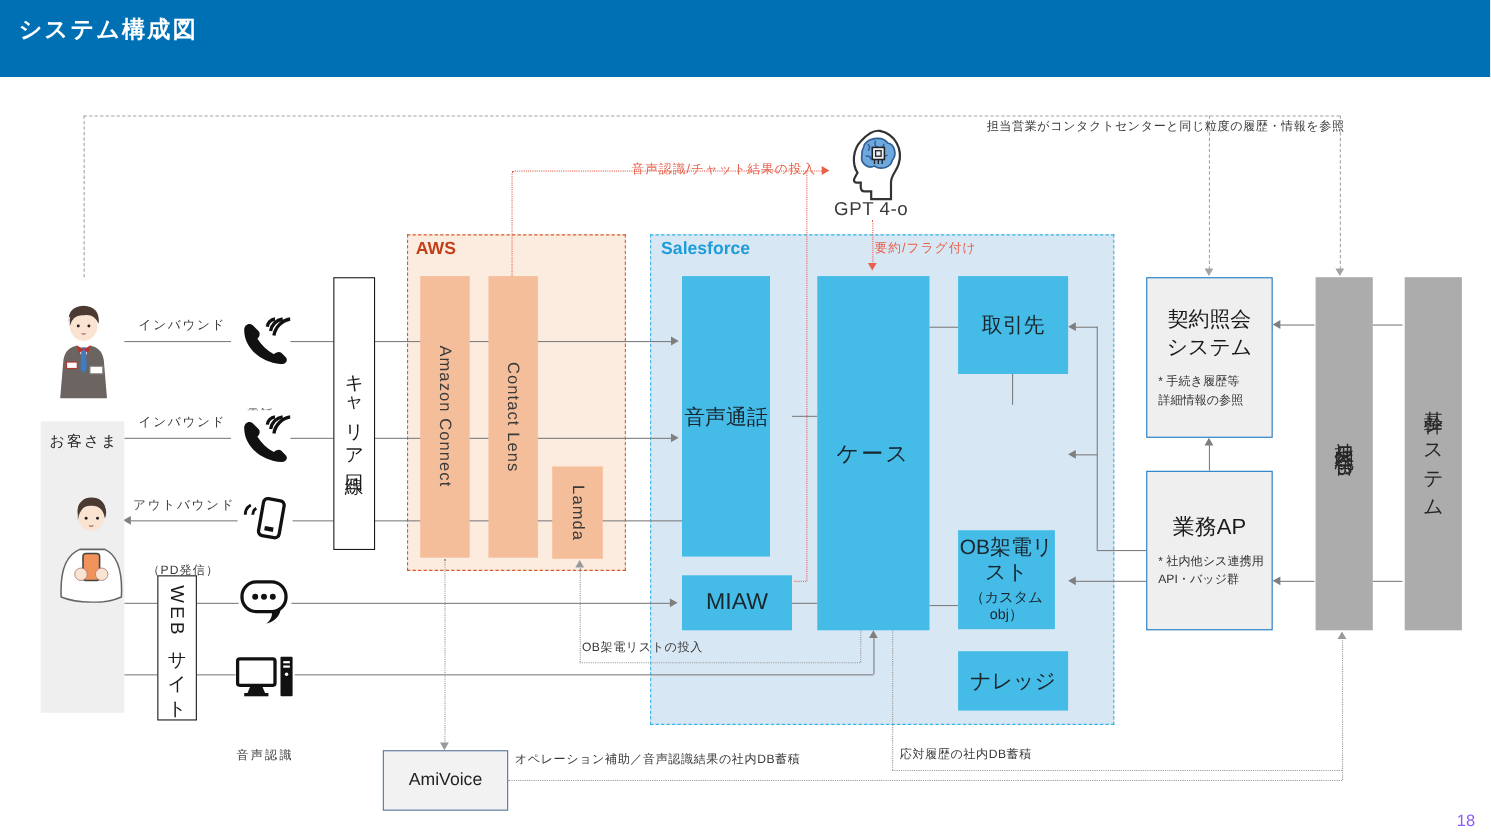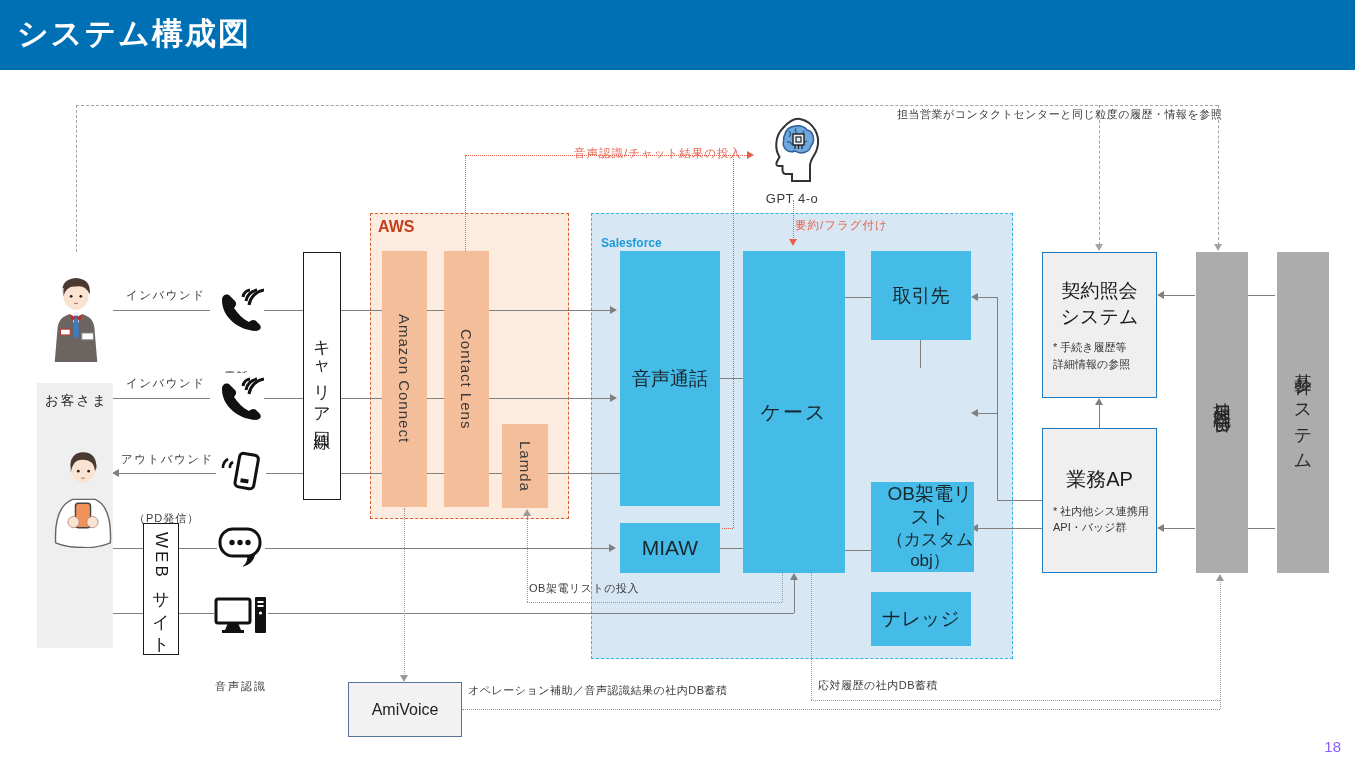--- a/index.html
+++ b/index.html
@@ -1,26 +1,26 @@
 <!DOCTYPE html>
 <html><head>
 <meta charset="utf-8">
 <style>
   html,body{margin:0;padding:0;background:#fff;}
   .canvas{position:relative;width:1355px;height:762px;background:#fff;overflow:hidden;
           font-family:"Liberation Sans","DejaVu Sans",sans-serif;color:#222;}
   .abs{position:absolute;}
   
   .hdr{position:absolute;left:0;top:0;width:1355px;height:70px;background:#0070B5;}
-  .hdr-title{position:absolute;left:17px;top:13px;font-size:31px;font-weight:700;color:#fff;letter-spacing:2px;}
+  .hdr-title{position:absolute;left:17px;top:13px;font-size:21px;font-weight:700;color:#fff;letter-spacing:2px;}
   
   .aws-wrap{position:absolute;left:370px;top:213px;width:199px;height:306px;background:#FCECE0;border:1.5px dashed #D65C2B;box-sizing:border-box;}
   .sf-wrap{position:absolute;left:591px;top:213px;width:422px;height:446px;background:#D8E7F4;border:1.5px dashed #35B4E8;box-sizing:border-box;}
   .aws-title{position:absolute;left:378px;top:218px;font-size:16px;font-weight:700;color:#C23F1B;}
-  .sf-title{position:absolute;left:601px;top:236px;font-size:12px;font-weight:700;color:#1E9CD8;}
+  .sf-title{position:absolute;left:601px;top:218px;font-size:16px;font-weight:700;color:#1E9CD8;}
   
   .hl{position:absolute;height:0;border-top:1.4px solid #7f7f7f;}
   .vl{position:absolute;width:0;border-left:1.4px solid #7f7f7f;}
   .hdot{position:absolute;height:0;border-top:1.6px dotted #999;}
   .vdot{position:absolute;width:0;border-left:1.6px dotted #999;}
   .hdash{position:absolute;height:0;border-top:1px dashed #a3a3a3;}
   .vdash{position:absolute;width:0;border-left:1px dashed #a3a3a3;}
   .hred{position:absolute;height:0;border-top:1.6px dotted #E8604C;}
   .vred{position:absolute;width:0;border-left:1.6px dotted #E8604C;}
   
@@ -220,40 +220,40 @@
 
   <div class="vbox" style="left:303px;top:252px;width:38px;height:248px;">キャリア回線</div>
   <div class="vbox" style="left:143px;top:523px;width:36px;height:132px;">WEBサイト</div>
 
   <div class="aws-title">AWS</div>
   <div class="aws-item" style="left:382px;top:251px;width:45px;height:256px;">Amazon Connect</div>
   <div class="aws-item" style="left:444px;top:251px;width:45px;height:256px;">Contact Lens</div>
   <div class="aws-item" style="left:502px;top:424px;width:46px;height:84px;">Lamda</div>
 
   <div class="sf-title">Salesforce</div>
-  <div class="sf-item" style="left:620px;top:251px;width:100px;height:255px;">音声通話</div>
+  <div class="sf-item" style="left:620px;top:251px;width:80px;height:255px;">音声通話</div>
   <div class="sf-item" style="left:620px;top:523px;width:100px;height:50px;font-size:21px;">MIAW</div>
   <div class="sf-item" style="left:743px;top:251px;width:102px;height:322px;font-size:20px;letter-spacing:2px;">ケース</div>
   <div class="sf-item" style="left:871px;top:251px;width:100px;height:89px;">取引先</div>
-  <div class="sf-item" style="left:871px;top:482px;width:88px;height:90px;flex-direction:column;line-height:1.2;padding-left:15px;">
+  <div class="sf-item" style="left:871px;top:482px;width:88px;height:90px;flex-direction:column;line-height:1.2;">
     <div style="white-space:pre-line;">OB架電リ
 スト</div>
-    <div style="font-size:17px;margin-top:2px;">（カスタムobj）</div>
+    <div style="font-size:13px;margin-top:2px;">（カスタムobj）</div>
   </div>
   <div class="sf-item" style="left:871px;top:592px;width:100px;height:54px;">ナレッジ</div>
 
   <svg class="abs" style="left:760px;top:116px;" width="62" height="68" viewBox="0 0 62 68">
     <path d="M40 3 C54 6 61 20 57 33 C55 40 50 43 50 50 L50 65 L32 65 L32 58 L26 58 C23.5 58 22.5 56 22.5 54 L22.5 50 L18.5 50 C16.5 50 15.8 48 16.8 46 L19.5 41 C14.5 33 15 20 23 12 C28 6.5 34 2 40 3 Z" fill="#fff" stroke="#333" stroke-width="2"></path>
     <path d="M25 18 C27 9 42 7 47 14 C53 15 56 24 51 30 C50 36 41 39 35 35 C28 38 22 32 23.5 25 C23.5 22 23.8 20 25 18 Z" fill="#6FA8DC" stroke="#2F5F96" stroke-width="1.5"></path>
     <path d="M29 15 q3 3 0 6 M36 12 q-2 4 2 6 M44 15 q-3 3 0 6 M27 26 q4 -1 5 3 M47 25 q-4 1 -4 4" stroke="#2F5F96" stroke-width="1.3" fill="none"></path>
     <rect x="33" y="18" width="11" height="11" fill="#E8F1FA" stroke="#222" stroke-width="1.4"></rect>
     <rect x="36" y="21" width="5" height="5" fill="none" stroke="#222" stroke-width="1.2"></rect>
     <path d="M35 29 v4 M38.5 29 v4 M42 29 v4" stroke="#222" stroke-width="1.2"></path>
   </svg>
-  <div class="lbl lbl-c" style="left:757px;top:191px;width:70px;font-size:13px;letter-spacing:0.5px;">GPT 4-o</div>
+  <div class="lbl lbl-c" style="left:757px;top:180px;width:70px;font-size:17px;letter-spacing:0.5px;">GPT 4-o</div>
 
   <div class="sysbox" style="left:1042px;top:252px;width:115px;height:146px;">
     <div class="t">契約照会
 システム</div>
     <div class="n">* 手続き履歴等
 詳細情報の参照</div>
   </div>
   <div class="sysbox" style="left:1042px;top:428px;width:115px;height:145px;">
     <div class="t" style="font-size:20px;">業務AP</div>
     <div class="n">* 社内他シス連携用

